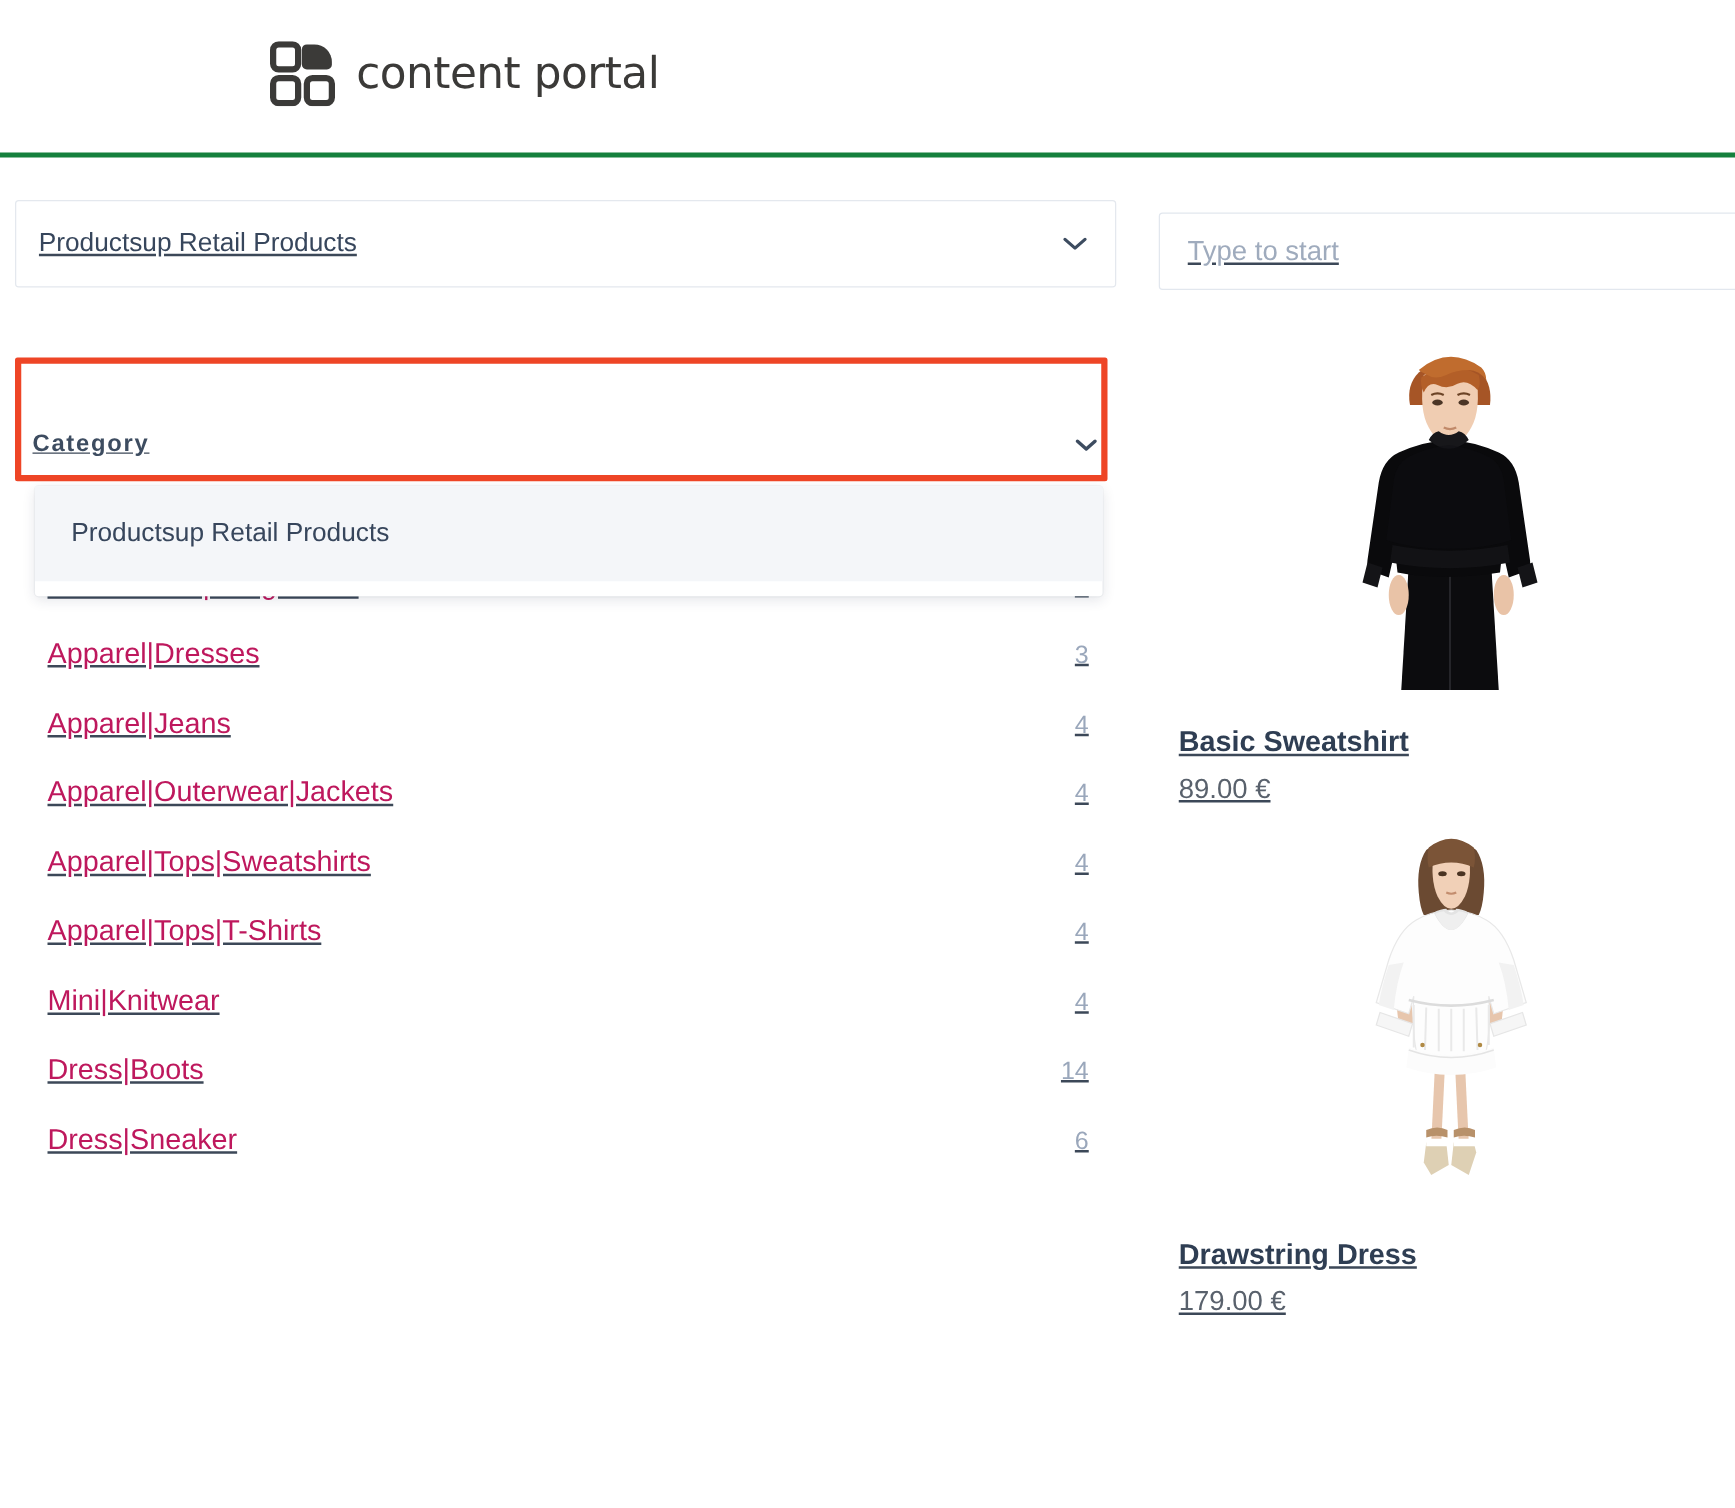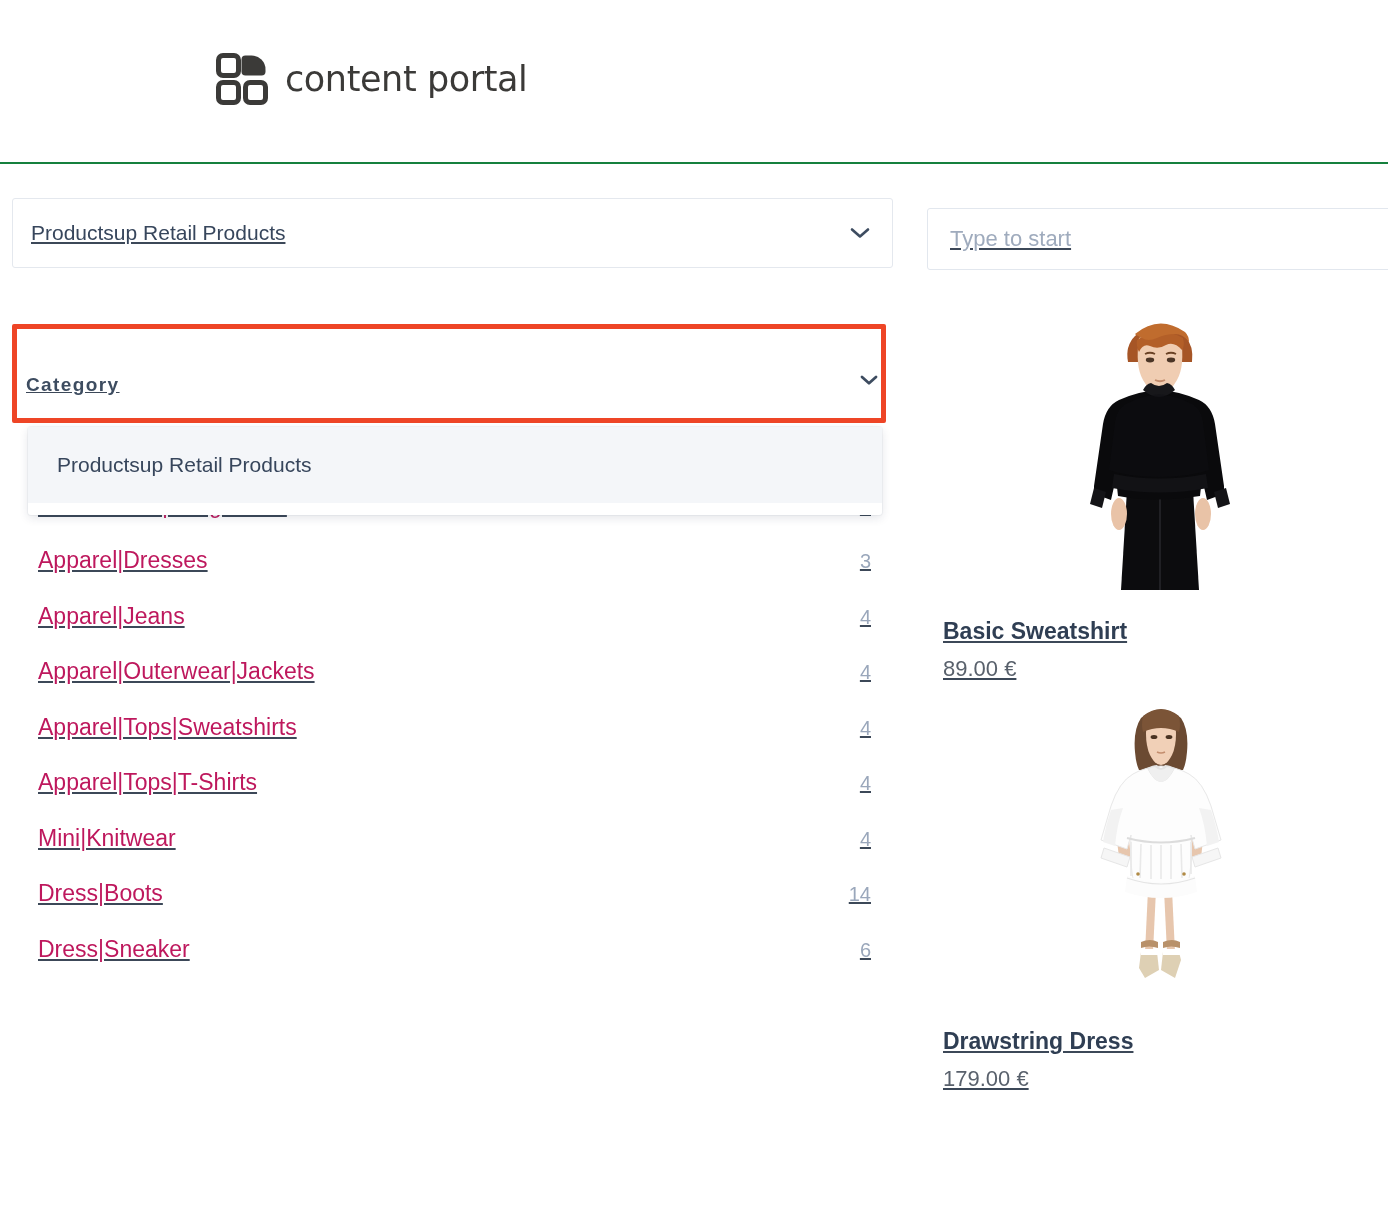--- a/index.html
+++ b/index.html
@@ -13,22 +13,22 @@
     height: 1206px;
     background: #ffffff;
     font-family: "Liberation Sans", sans-serif;
     color: #3c4858;
     overflow: hidden;
     position: relative;
   }
 
   
   .app-header {
-    height: 164px;
-    border-bottom: 2px solid #15803d;
+    height: 126px;
+    border-bottom: 4px solid #15803d;
     display: flex;
     align-items: center;
     background: #fff;
     position: relative;
   }
   .brand {
     display: flex;
     align-items: center;
     gap: 17px;
     margin-left: 216px;
@@ -136,21 +136,21 @@
     cursor: pointer;
   }
 
   
   .facet {
     margin-top: 106px;
     padding: 0 12px;
   }
   .facet-head {
     display: flex;
-    align-items: flex-start;
+    align-items: center;
     padding: 0 14px 0 14px;
     height: 40px;
     cursor: pointer;
     gap: 40px;
   }
   .facet-title {
     font-size: 19px;
     font-weight: bold;
     letter-spacing: 1.4px;
     color: #3d4c60;

